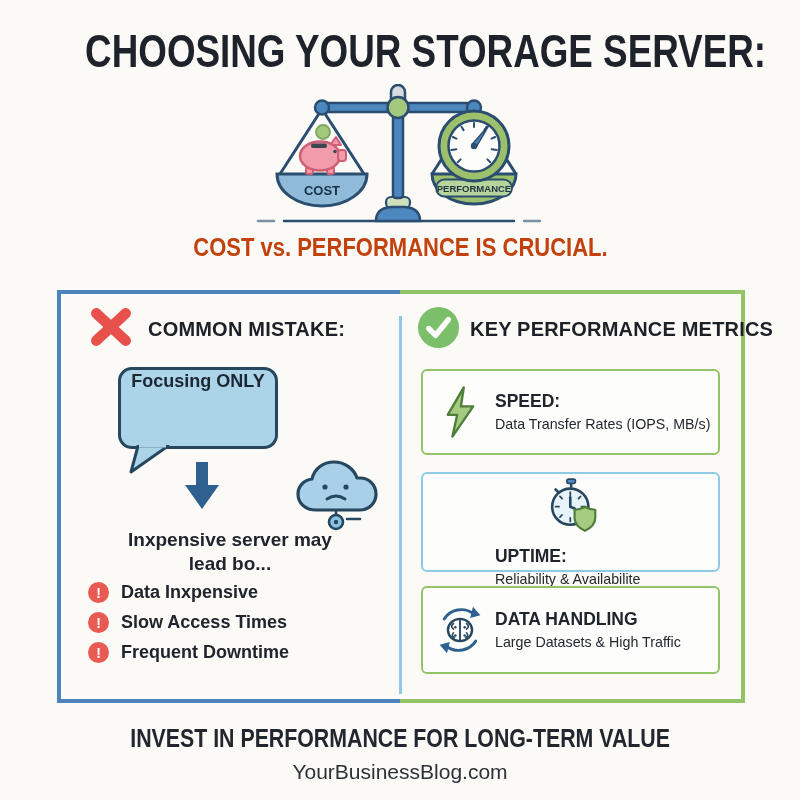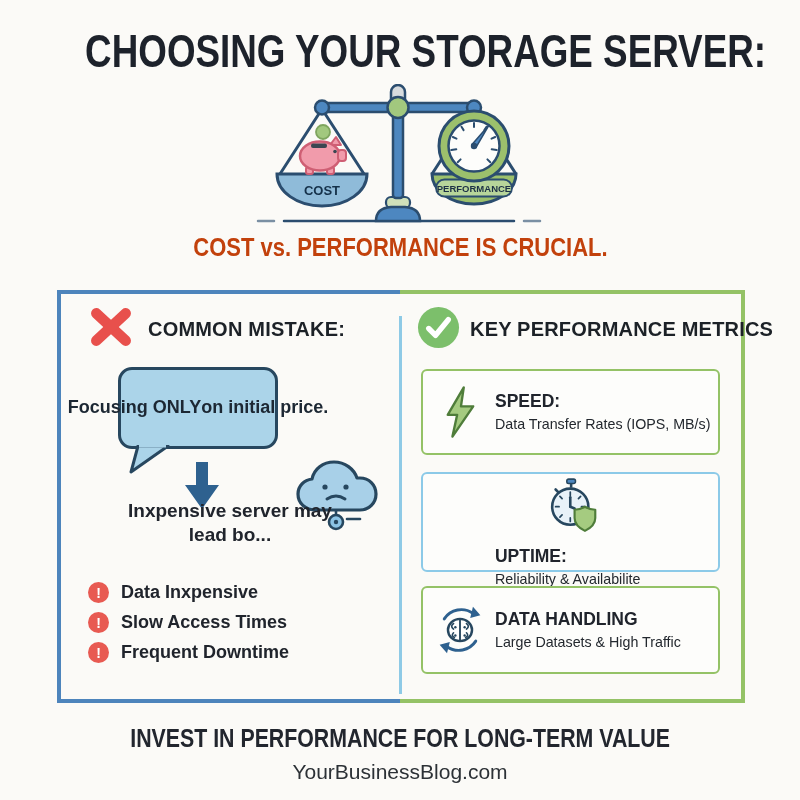--- a/index.html
+++ b/index.html
@@ -13,23 +13,23 @@
   .subtitle-line{top:233px;font-weight:700;font-size:25px;color:#c2410c;}
   .subtitle-line .squeeze{transform:scaleX(0.88);}
   .footer-headline{top:723px;font-weight:700;font-size:26px;color:#22262e;}
   .footer-headline .squeeze{transform:scaleX(0.82);}
   .footer-site{top:760px;font-weight:400;font-size:21px;color:#2c3136;}
   .box-left{left:57px;top:290px;width:343px;height:413px;border:4px solid #4d84bc;border-right:none;box-sizing:border-box;}
   .box-right{left:400px;top:290px;width:345px;height:413px;border:4px solid #94c266;border-left:none;box-sizing:border-box;}
   .divider{left:399px;top:316px;width:3px;height:378px;background:#8ecae6;}
   .panel-header{font-size:20px;font-weight:700;color:#1c2127;white-space:nowrap;letter-spacing:0.2px;}
   .bubble{left:118px;top:367px;width:160px;height:82px;background:#abd4e9;border:3.5px solid #27475f;border-radius:14px;box-sizing:border-box;
-          display:flex;flex-direction:row;justify-content:center;align-items:center;}
+          display:flex;flex-direction:column;align-items:center;}
   .bubble-text{font-size:18px;font-weight:700;color:#1c2733;line-height:1.3;text-align:center;white-space:nowrap;}
-  .consequence{left:75px;top:499px;width:310px;text-align:center;font-size:19px;font-weight:700;color:#20242c;line-height:1.27;}
+  .consequence{left:75px;top:528px;width:310px;text-align:center;font-size:19px;font-weight:700;color:#20242c;line-height:1.27;}
   .consequence div{white-space:nowrap;}
   .bullets{left:88px;top:581px;display:flex;flex-direction:column;gap:7px;}
   .bullet-row{display:flex;align-items:center;gap:12px;height:23px;}
   .bullet-badge{width:21px;height:21px;border-radius:50%;background:#e85a52;color:#ffffff;display:flex;align-items:center;justify-content:center;
                 font-size:14px;font-weight:700;flex:0 0 auto;}
   .bullet-label{font-size:18px;font-weight:700;color:#20242c;white-space:nowrap;}
   .card{left:421px;width:299px;box-sizing:border-box;border-radius:6px;display:flex;align-items:center;padding:0 10px 0 12px;gap:10px;background:#fdfdfb;}
   .card-green{border:2.5px solid #94c266;}
   .card-blue{border:2.5px solid #8ccae8;flex-direction:column;}
   .card1{top:369px;height:86px;}
@@ -121,21 +121,20 @@
   <svg class="abs" style="left:90px;top:306px;width:42px;height:42px" viewBox="0 0 40 40">
     <g stroke="#e8504c" stroke-width="10" stroke-linecap="round">
       <line x1="6" y1="7" x2="34" y2="33"></line>
       <line x1="34" y1="7" x2="6" y2="33"></line>
     </g>
   </svg>
   <div class="abs panel-header" style="left:148px;top:318px">COMMON MISTAKE:</div>
 
   <div class="abs bubble">
     <div class="bubble-text">Focusing ONLY</div>
-    <div class="bubble-text">on initial price.</div>
   </div>
   <svg class="abs" style="left:128px;top:445px;width:44px;height:30px" viewBox="0 0 44 30">
     <path d="M10,1 L40,1 L3,27 Z" fill="#abd4e9" stroke="#27475f" stroke-width="3" stroke-linejoin="round"></path>
     <rect x="11" y="-1" width="27" height="3.5" fill="#abd4e9"></rect>
   </svg>
 
   <svg class="abs" style="left:183px;top:462px;width:38px;height:48px" viewBox="0 0 38 48">
     <polygon points="13,0 25,0 25,23 36,23 19,47 2,23 13,23" fill="#2e618f"></polygon>
   </svg>
 

